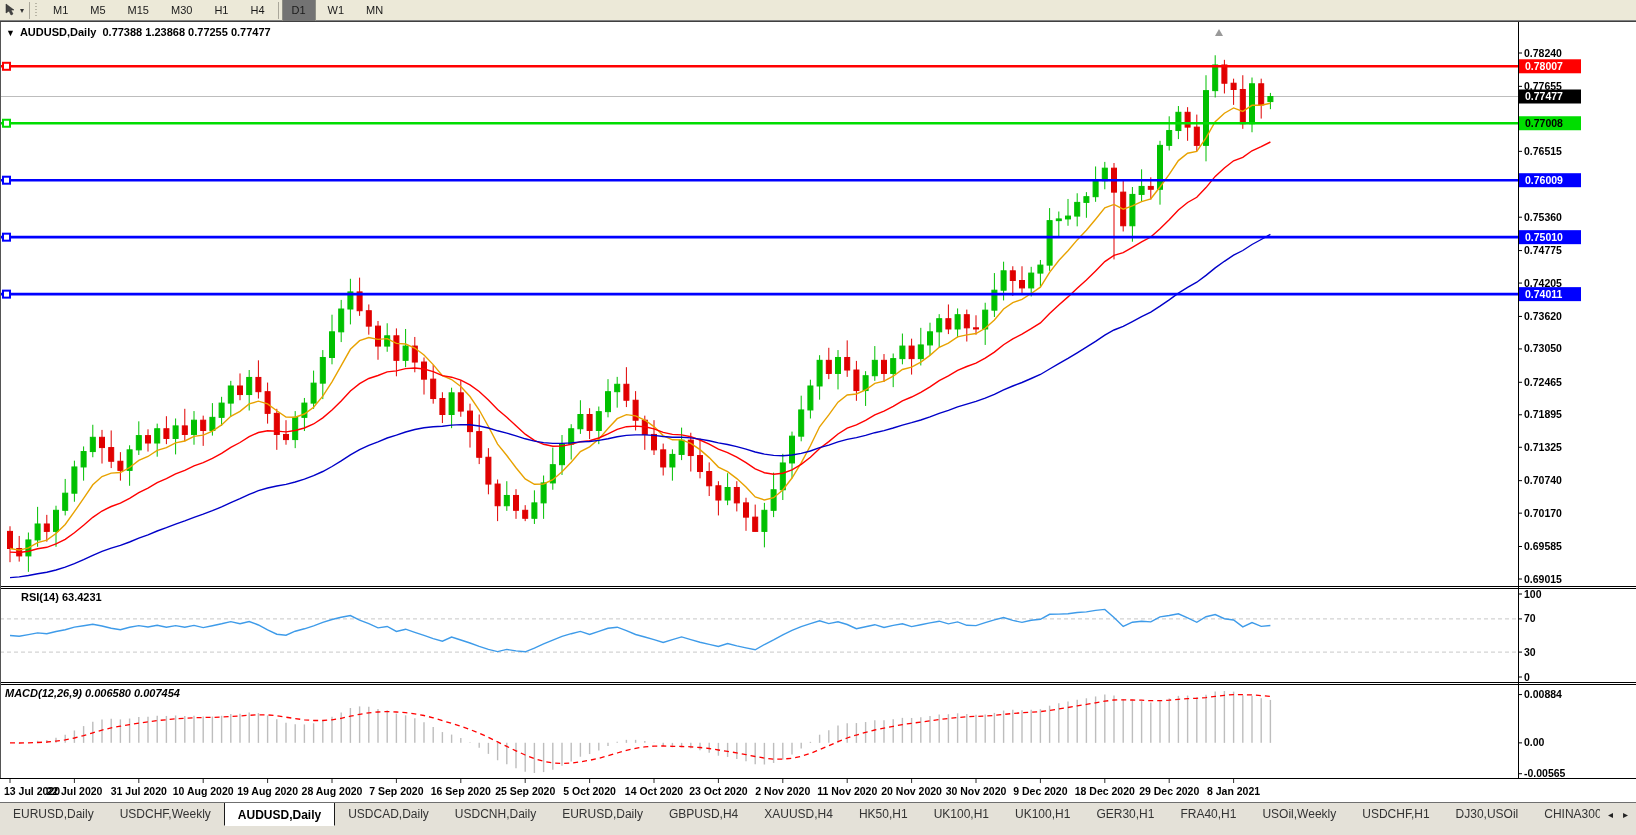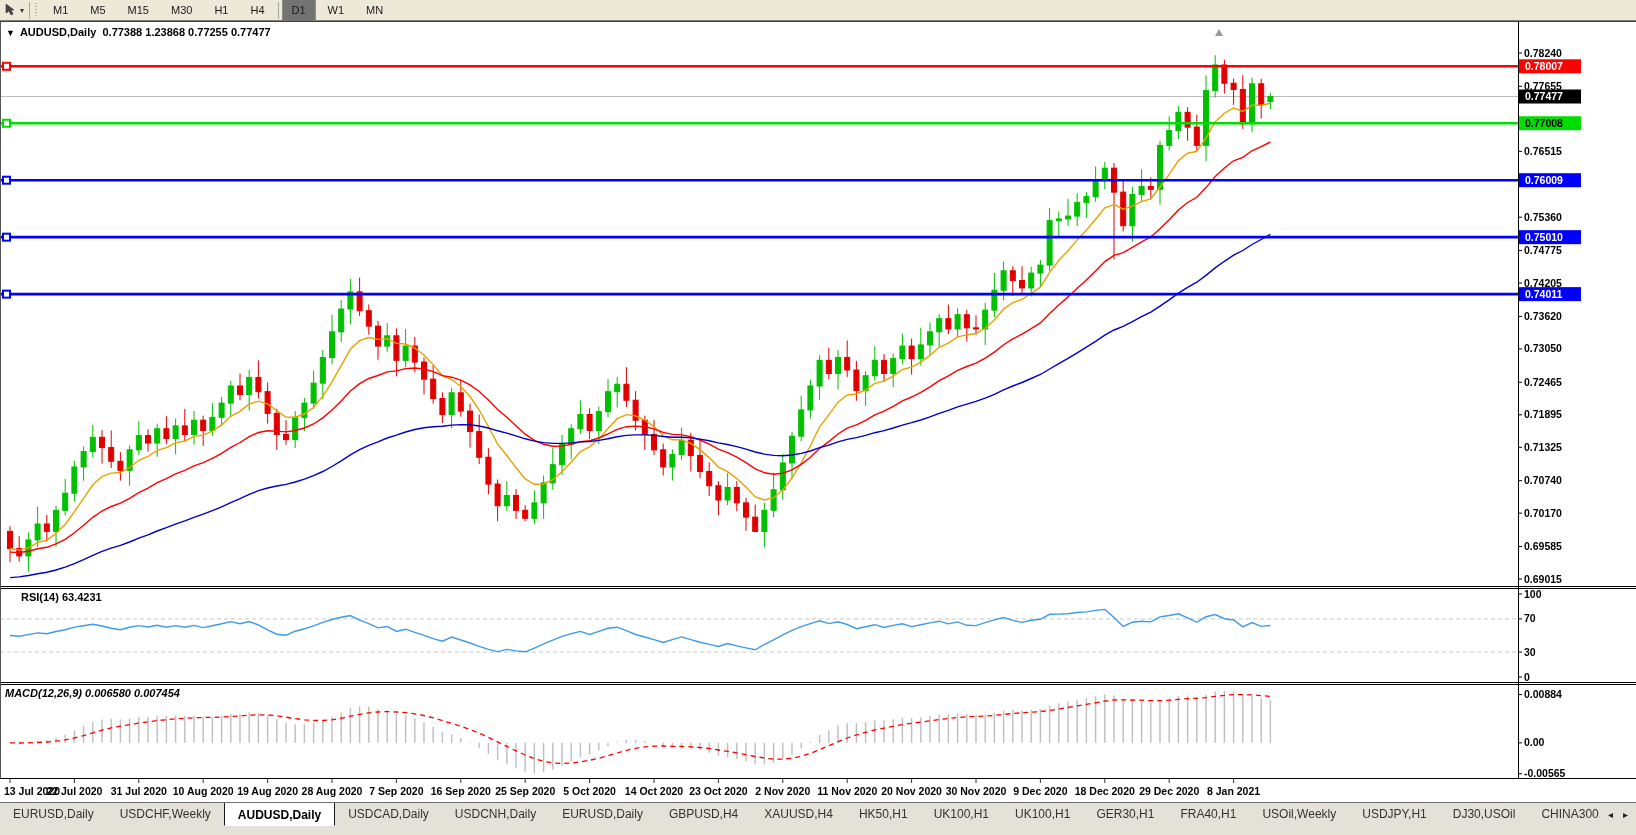--- a/index.html
+++ b/index.html
@@ -640,21 +640,21 @@
       <span class="tab">UK100,H1</span>
       <span class="tab-sep"></span>
       <span class="tab">UK100,H1</span>
       <span class="tab-sep"></span>
       <span class="tab">GER30,H1</span>
       <span class="tab-sep"></span>
       <span class="tab">FRA40,H1</span>
       <span class="tab-sep"></span>
       <span class="tab">USOil,Weekly</span>
       <span class="tab-sep"></span>
-      <span class="tab">USDJPY,H1</span>
+      <span class="tab">USDCHF,H1</span>
       <span class="tab-sep"></span>
       <span class="tab">DJ30,USOil</span>
       <span class="tab-sep"></span>
       <span class="tab">CHINA300,H1</span>
       <span class="tab-sep"></span>
     </span>
   <span id="tab-scroll">
     <span>◂</span>
     <span>▸</span>
   </span>

